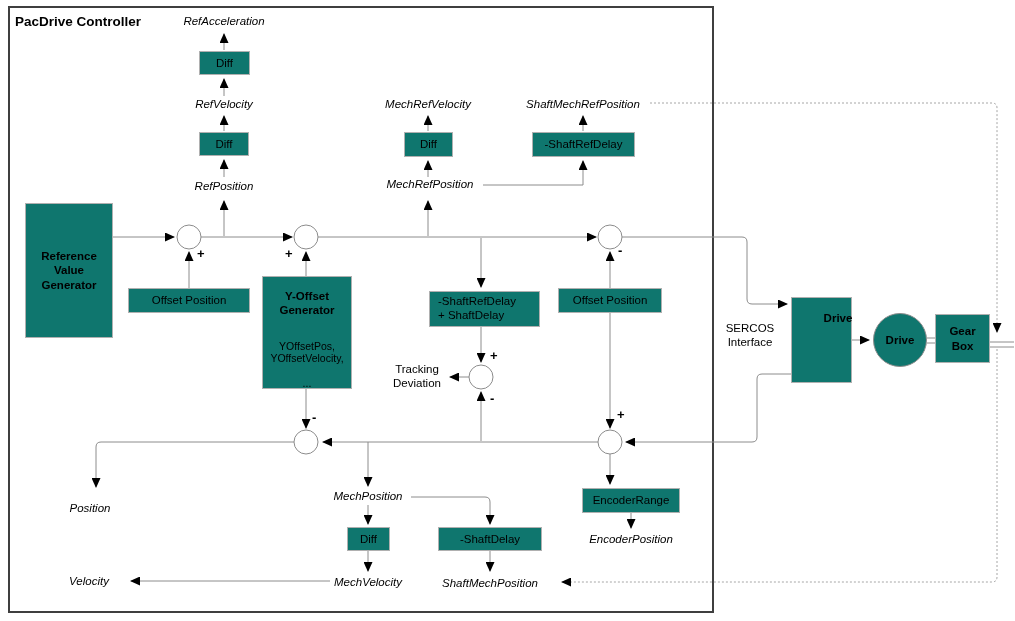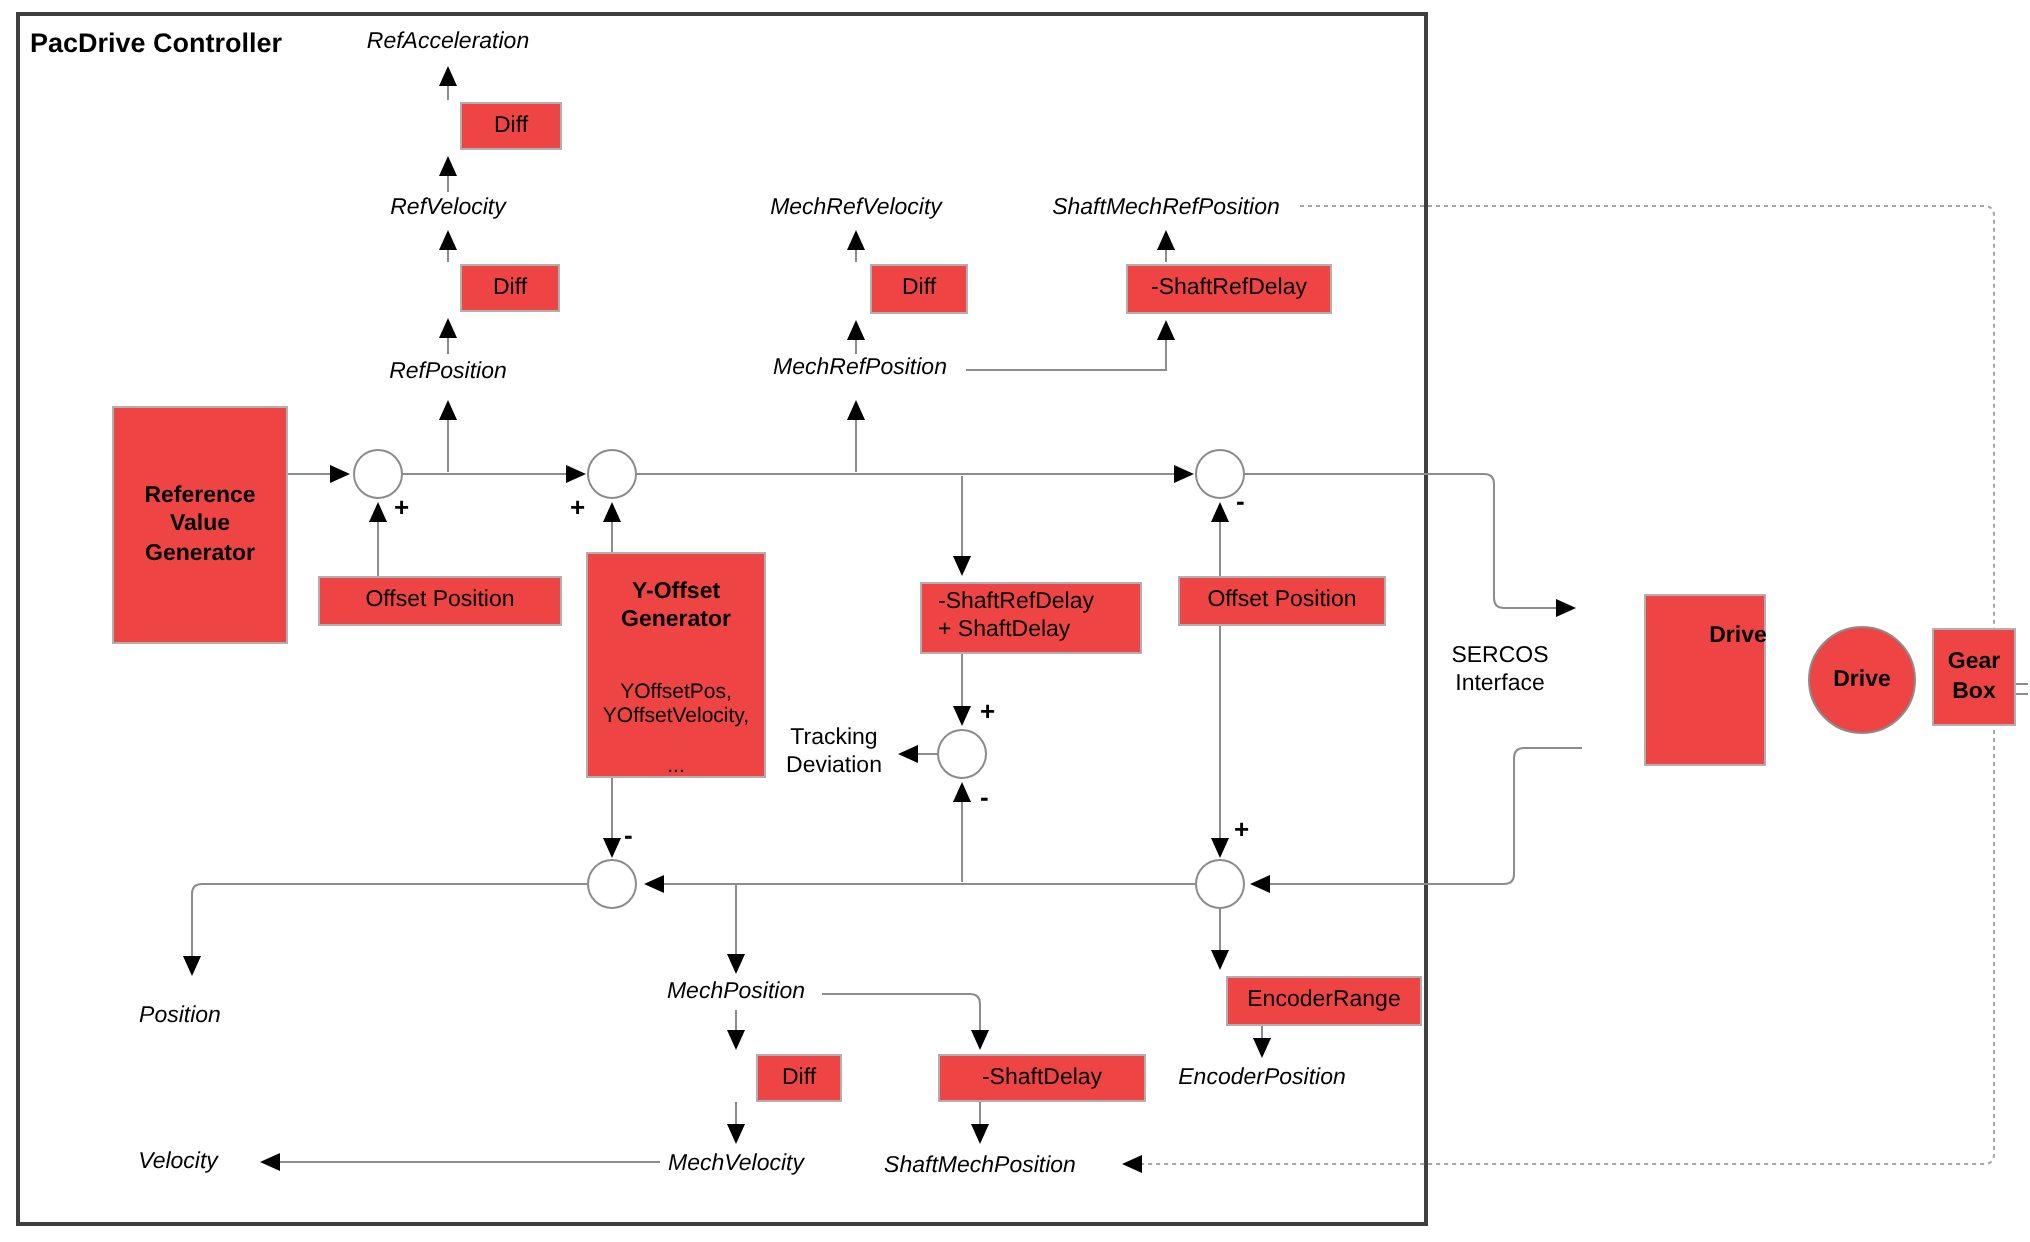--- a/index.html
+++ b/index.html
@@ -7,23 +7,23 @@
     position:relative;width:1015px;height:621px;background:#ffffff;overflow:hidden;
     font-family:"Liberation Sans","DejaVu Sans",sans-serif;color:#000;
   }
   *{box-sizing:border-box;}
   #outer-border{position:absolute;left:8px;top:6px;width:706px;height:607px;border:2px solid #3f3f3f;}
   #wires{position:absolute;left:0;top:0;width:1015px;height:621px;}
   .c{stroke:#8c8c8c;stroke-width:1;fill:none;}
   .d{stroke:#a6a6a6;stroke-width:1;fill:none;stroke-dasharray:2,2;}
   .j{stroke:#8c8c8c;stroke-width:1;fill:#ffffff;}
   .box{
-    position:absolute;border:1px solid #b0b0b0;background:#ef4444;
+    position:absolute;border:1px solid #b0b0b0;background:#0f766e;
     display:flex;align-items:center;justify-content:center;text-align:center;
-    font-size:11.5px;line-height:1.25;white-space:pre-line;margin-left:31px;
+    font-size:11.5px;line-height:1.25;white-space:pre-line;
   }
   .bold{font-weight:bold;}
   .lbl{
     position:absolute;font-style:italic;font-size:11.5px;line-height:1.18;
     text-align:center;white-space:pre-line;
   }
   .plain{font-style:normal;}
   .sign{position:absolute;font-size:13px;font-weight:600;line-height:1;}
   #title{position:absolute;left:15px;top:14px;font-size:13.5px;font-weight:bold;}
   #box-srd-sd{justify-content:flex-start;text-align:left;padding-left:8px;line-height:1.18;}
@@ -105,21 +105,21 @@
     <circle class="j" cx="610" cy="237" r="12"></circle>
     <circle class="j" cx="481" cy="377" r="12"></circle>
     <circle class="j" cx="306" cy="442" r="12"></circle>
     <circle class="j" cx="610" cy="442" r="12"></circle>
   </svg>
 
   <div class="box" style="left:199px;top:51px;width:51px;height:24px;">Diff</div>
   <div class="box" style="left:199px;top:132px;width:50px;height:24px;">Diff</div>
   <div class="box" style="left:404px;top:132px;width:49px;height:25px;">Diff</div>
   <div class="box" style="left:532px;top:132px;width:103px;height:25px;">-ShaftRefDelay</div>
-  <div class="box bold" style="left:25px;top:203px;width:88px;height:119px;">Reference
+  <div class="box bold" style="left:25px;top:203px;width:88px;height:135px;">Reference
 Value
 Generator</div>
   <div class="box" style="left:128px;top:288px;width:122px;height:25px;">Offset Position</div>
 
   <div class="box" id="box-y-offset" style="left:262px;top:276px;width:90px;height:113px;justify-content:space-between;">
     <div class="yo-title">Y-Offset
 Generator</div>
     <div class="yo-params">YOffsetPos,
 YOffsetVelocity,</div>
     <div class="yo-more">...</div>
@@ -127,21 +127,21 @@
 
   <div class="box" id="box-srd-sd" style="left:429px;top:291px;width:111px;height:36px;">-ShaftRefDelay
 + ShaftDelay</div>
   <div class="box" style="left:558px;top:288px;width:104px;height:25px;">Offset Position</div>
   <div class="box" style="left:582px;top:488px;width:98px;height:25px;">EncoderRange</div>
   <div class="box" style="left:347px;top:527px;width:43px;height:24px;">Diff</div>
   <div class="box" style="left:438px;top:527px;width:104px;height:24px;">-ShaftDelay</div>
 
   <div class="box bold" id="box-drive" style="left:791px;top:297px;width:61px;height:86px;">Drive</div>
   <div class="box bold" id="box-motor" style="left:873px;top:313px;width:54px;height:54px;">Drive</div>
-  <div class="box bold" style="left:935px;top:314px;width:42px;height:49px;">Gear
+  <div class="box bold" style="left:935px;top:314px;width:55px;height:49px;">Gear
 Box</div>
 
   <div class="lbl" style="left:180px;top:15px;width:88px;">RefAcceleration</div>
   <div class="lbl" style="left:192px;top:98px;width:64px;">RefVelocity</div>
   <div class="lbl" style="left:192px;top:180px;width:64px;">RefPosition</div>
   <div class="lbl" style="left:381px;top:98px;width:94px;">MechRefVelocity</div>
   <div class="lbl" style="left:382px;top:178px;width:96px;">MechRefPosition</div>
   <div class="lbl" style="left:521px;top:98px;width:124px;font-style:italic;">ShaftMechRefPosition</div>
   <div class="lbl" style="left:66px;top:502px;width:48px;">Position</div>
   <div class="lbl" style="left:65px;top:575px;width:48px;">Velocity</div>

